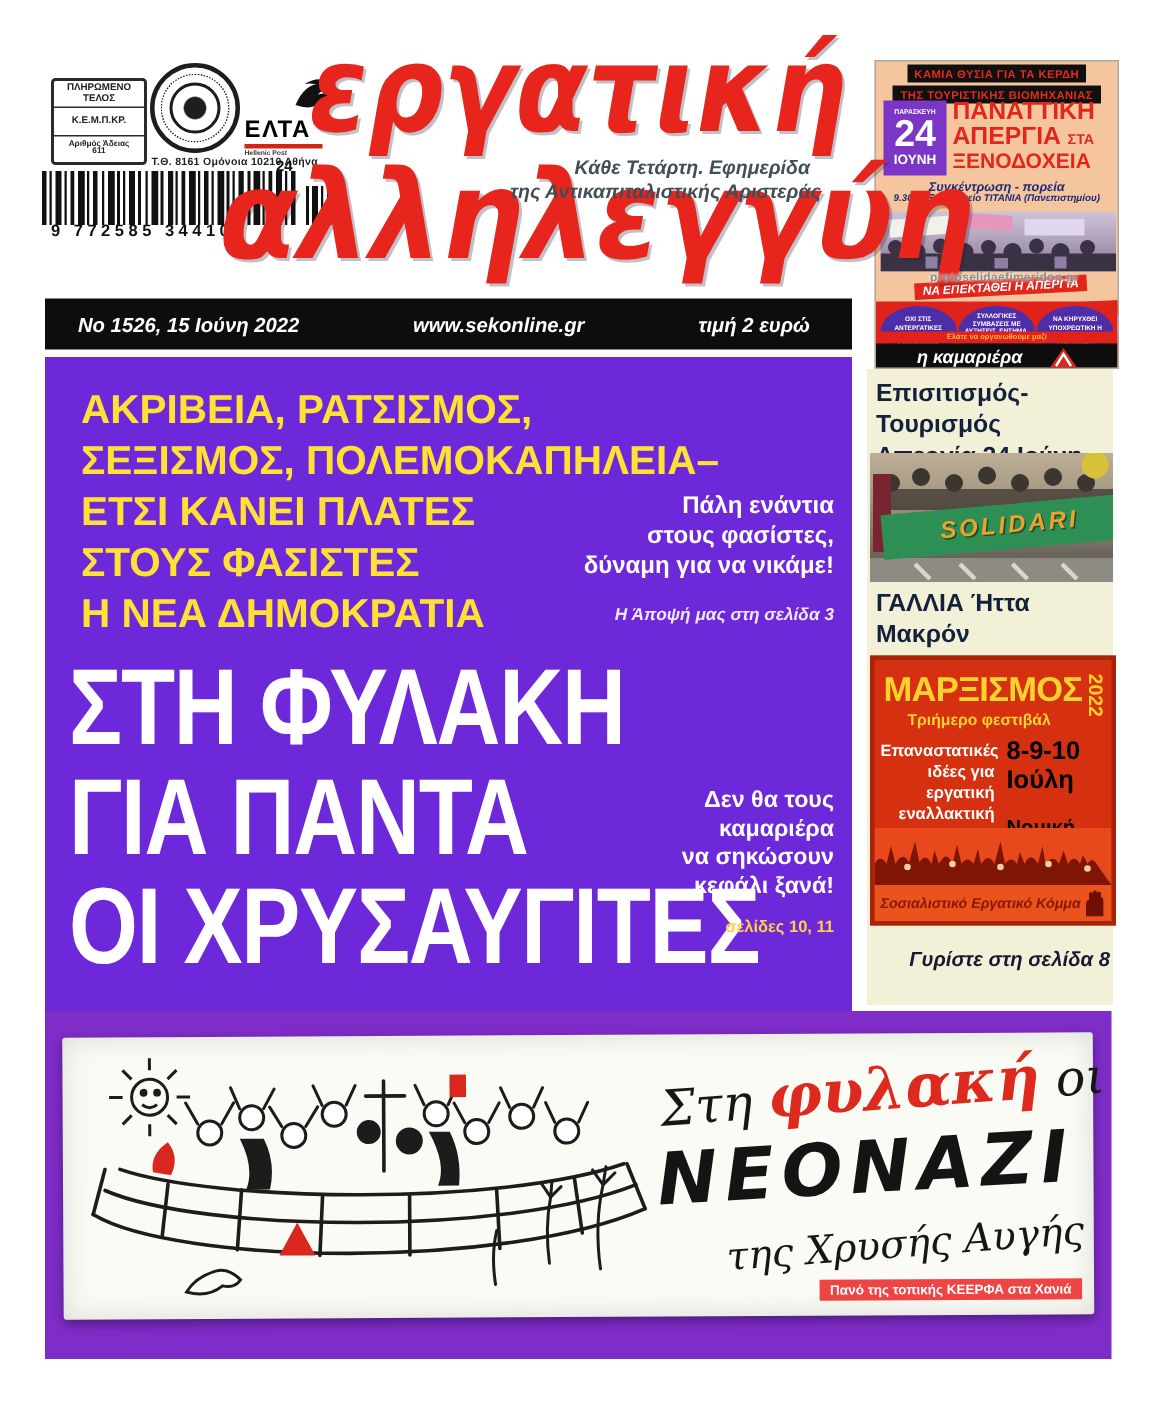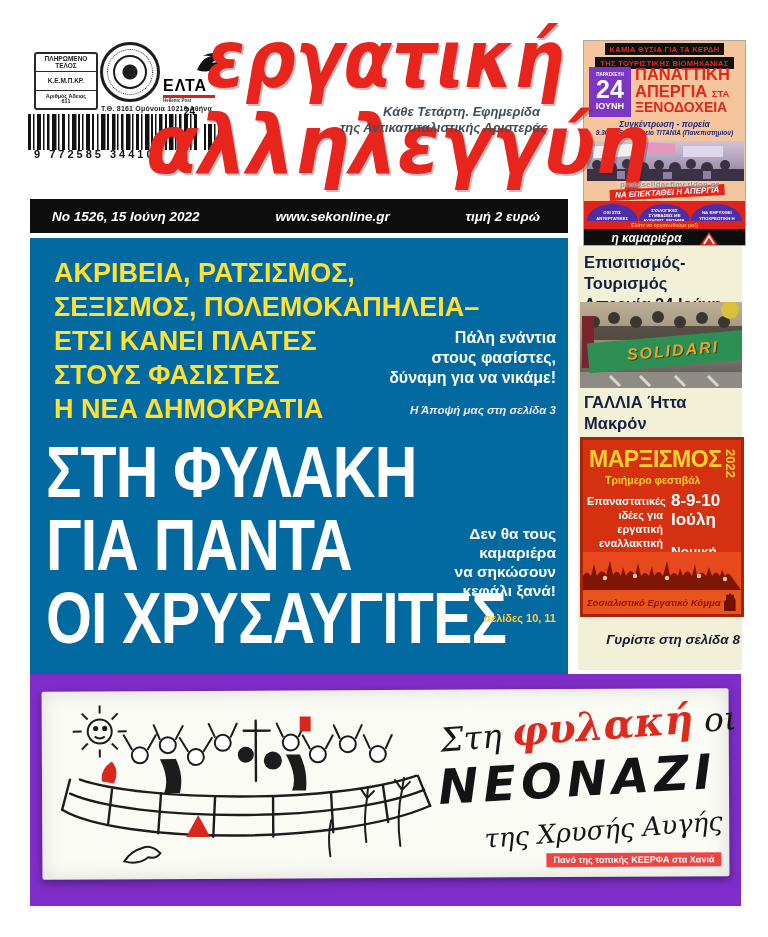--- a/index.html
+++ b/index.html
@@ -40,21 +40,21 @@
   #tagline { left:340px; top:104px; width:200px; text-align:right; color:#3f4e57;
     font-size:13px; font-weight:800; font-style:italic; line-height:16px; z-index:7; white-space:nowrap; }
 
   
   #infobar { left:30px; top:199px; width:538px; height:34px; background:#0d0d0d; color:#fff;
     display:flex; align-items:center; justify-content:space-between;
     font-size:13.5px; font-style:italic; font-weight:bold; z-index:2; }
   #infobar .l { margin-left:22px; } #infobar .r { margin-right:28px; }
 
   
-  #purple-main { left:30px; top:238px; width:538px; height:440px; background:#0369a1; }
+  #purple-main { left:30px; top:238px; width:538px; height:440px; background:#6d28d9; }
   #purple-band { left:30px; top:674px; width:711px; height:232px; background:#7f2dc8; }
   .kickline { white-space:nowrap; font-size:27px; line-height:34px; font-weight:800; color:#ffe035; }
   #kicker { left:24px; top:18px; }
   #side-note { right:12px; top:90px; width:190px; text-align:right; color:#fff;
     font-size:16px; line-height:20px; font-weight:800; }
   #side-note-ref { margin-top:12px; font-size:11.5px; font-weight:600; font-style:italic; color:#efe8fa; }
   #headline { left:16px; top:198px; }
   .headline-line { white-space:nowrap; font-size:72px; line-height:73px; font-weight:800;
     color:#fff; letter-spacing:-1px; transform:scaleX(.82); transform-origin:left top; }
   #sub-note { right:12px; top:286px; width:130px; text-align:right; color:#fff;
@@ -123,21 +123,21 @@
     text-shadow:1px 1px 0 #14502c; }
   #story2 { left:584px; top:392px; width:154px; }
 
   #marxism { left:580px; top:437px; width:164px; height:180px; background:#d5300f;
     border:3px solid #a82408; overflow:hidden; }
   #marx-title { left:6px; top:6px; font-size:23px; font-weight:800; color:#ffd22e; letter-spacing:-.5px; }
   #marx-year { right:-4px; top:16px; font-size:13px; font-weight:800; color:#ffd22e; transform:rotate(90deg); }
   #marx-sub { left:22px; top:34px; font-size:10.5px; font-weight:700; color:#ffd22e; }
   #marx-left { left:4px; top:54px; width:76px; text-align:right; color:#fff;
     font-size:11px; font-weight:700; line-height:14px; }
-  #marx-right { left:88px; top:52px; color:#ffffff; font-weight:800; line-height:1.1; }
+  #marx-right { left:88px; top:52px; color:#000000; font-weight:800; line-height:1.1; }
   #marx-right .r1 { font-size:17px; } #marx-right .r2 { font-size:17px; }
   #marx-right .r3 { font-size:13.5px;margin-top:16px; } #marx-right .r4 { font-size:12.5px; }
   #marx-crowd { left:0; top:112px; width:158px; height:38px; }
   #marx-bottom { left:0; top:150px; width:158px; height:24px; background:#e8541c;
     display:flex; align-items:center; justify-content:space-between; padding:0 4px; }
   #marx-org { font-size:9.5px; font-weight:700; font-style:italic; color:#8e1505; }
   #turn-page { left:582px; top:632px; width:158px; text-align:right; font-size:13.5px;
     font-weight:800; font-style:italic; color:#181830; }
 </style>
 </head>

